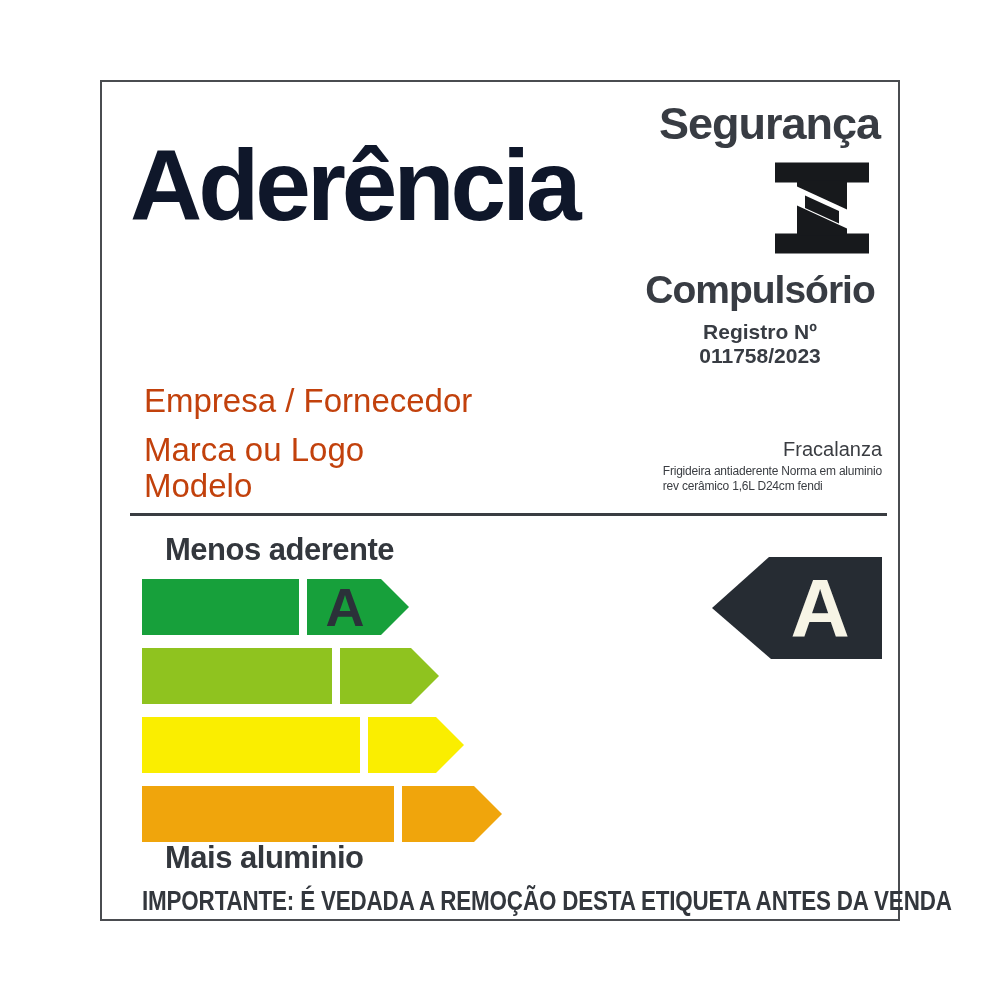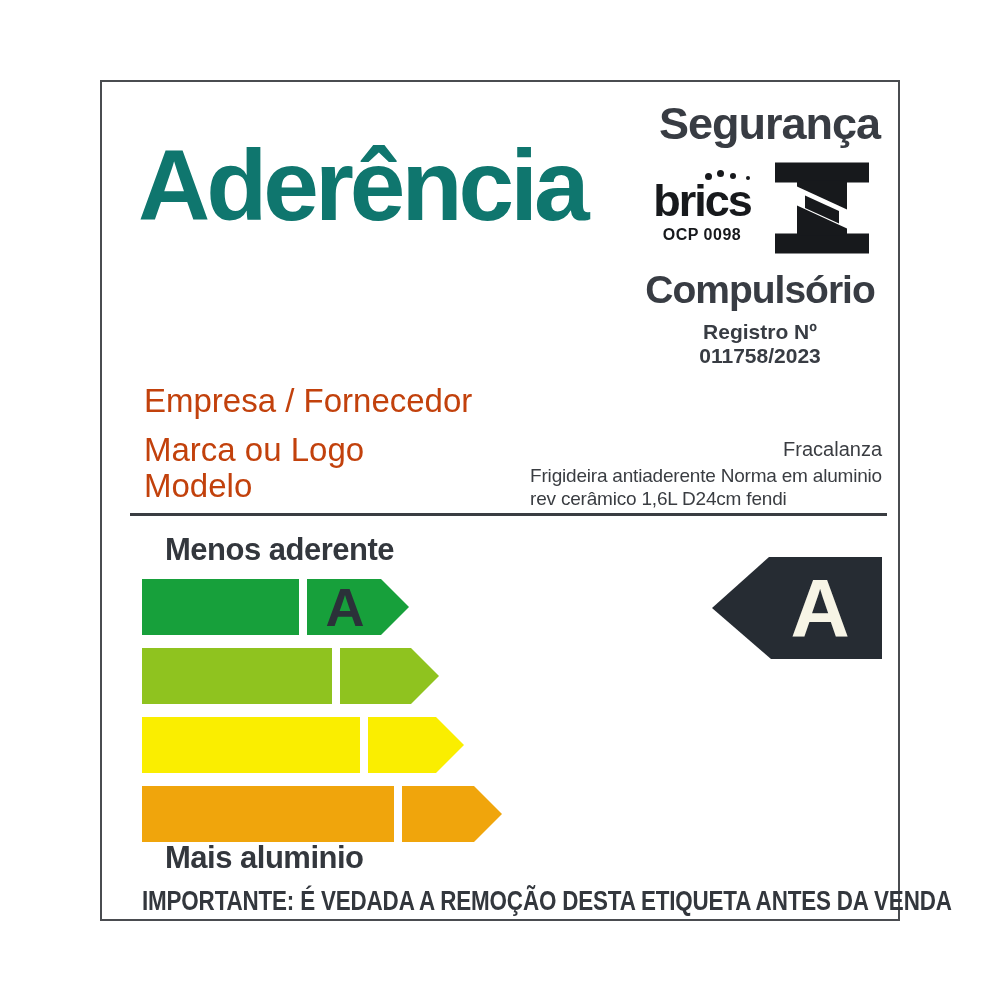--- a/index.html
+++ b/index.html
@@ -2,43 +2,43 @@
 <html><head>
 <meta charset="utf-8">
 <style>
   * { margin: 0; padding: 0; box-sizing: border-box; }
   html, body { width: 1000px; height: 1000px; background: #ffffff;
     font-family: "Liberation Sans", "DejaVu Sans", sans-serif; color: #373B41; }
   .page { position: relative; width: 1000px; height: 1000px; background: #ffffff; overflow: hidden; }
   .label-box { position: absolute; left: 100px; top: 80px; width: 800px; height: 841px;
     border: 2px solid #4A4C50; background: #ffffff; }
 
-  .title { position: absolute; left: 36px; top: 46px; font-size: 100px; font-weight: 700;
-    letter-spacing: -4px; color: #0f766e; white-space: nowrap; }
+  .title { position: absolute; left: 28px; top: 46px; font-size: 100px; font-weight: 700;
+    letter-spacing: -4px; color: #0f172a; white-space: nowrap; }
 
   .seguranca { position: absolute; right: 18px; top: 16px; font-size: 45px; font-weight: 700;
     letter-spacing: -1px; color: #383C43; }
 
   .brics-block { position: absolute; left: 545px; top: 96px; width: 110px; text-align: center; }
   .brics-word { position: relative; display: inline-block; font-size: 45px; font-weight: 700;
     letter-spacing: -2px; color: #17191c; line-height: 1; }
   .brics-dot { position: absolute; border-radius: 50%; background: #17191c; }
   .brics-ocp { font-size: 16px; font-weight: 700; letter-spacing: 0.5px; color: #17191c; margin-top: 3px; }
 
   .inmetro { position: absolute; left: 673px; top: 80px; width: 94px; height: 92px; }
 
   .compulsorio-block { position: absolute; left: 520px; top: 186px; width: 276px; text-align: center; }
   .compulsorio { font-size: 39px; font-weight: 700; letter-spacing: -1px; color: #383C43; }
   .registro-label { font-size: 21px; font-weight: 700; margin-top: 8px; color: #383C43; }
   .registro-number { font-size: 21px; font-weight: 600; color: #383C43; }
 
   .field-label { position: absolute; left: 42px; font-size: 33px; font-weight: 400; color: #c2410c; white-space: nowrap; }
   .field-value { position: absolute; right: 16px; font-size: 20px; font-weight: 400; color: #3A3D42;
     text-align: right; white-space: nowrap; }
-  .field-value.multiline { text-align: left; white-space: pre-line; line-height: 1.22; font-size: 19px; letter-spacing: -0.2px; }
+  .field-value.multiline { text-align: left; white-space: pre-line; line-height: 1.22; font-size: 12px; letter-spacing: -0.2px; }
 
   .divider { position: absolute; left: 28px; top: 431px; width: 757px; height: 3px; background: #3A3D42; }
 
   .scale-caption { position: absolute; left: 40px; font-size: 31px; font-weight: 700;
     letter-spacing: -0.5px; color: #33373D; white-space: nowrap; margin-left: 23px; }
 
   .bar-row { position: absolute; left: 40px; height: 56px; display: flex; align-items: stretch; }
   .bar-rect { height: 100%; }
   .bar-arrow { height: 100%; margin-left: 8px; position: relative;
     clip-path: polygon(0 0, calc(100% - 28px) 0, 100% 50%, calc(100% - 28px) 100%, 0 100%);
@@ -56,30 +56,20 @@
 </style>
 </head>
 <body>
 
 <div class="page">
   <div class="label-box">
 
     <div class="title">Aderência</div>
     <div class="seguranca">Segurança</div>
 
-    <div class="brics-block">
-      <span class="brics-word">
-        <span>brics</span>
-        <span class="brics-dot" style="width:7px;height:7px;left:52px;top:-5px;"></span>
-        <span class="brics-dot" style="width:7px;height:7px;left:64px;top:-8px;"></span>
-        <span class="brics-dot" style="width:6px;height:6px;left:77px;top:-5px;"></span>
-        <span class="brics-dot" style="width:4px;height:4px;left:93px;top:-2px;"></span>
-      </span>
-      <div class="brics-ocp">OCP 0098</div>
-    </div>
 
     <div class="inmetro">
       <svg viewBox="0 0 94 91" width="94" height="92" xmlns="http://www.w3.org/2000/svg">
         <rect x="0" y="0" width="94" height="20" fill="#17191c"></rect>
         <rect x="0" y="71" width="94" height="20" fill="#17191c"></rect>
         <rect x="22" y="18" width="50" height="55" fill="#17191c"></rect>
         <polygon points="22,24 72,47 72,66 22,43" fill="#ffffff"></polygon>
         <polygon points="30,33 64,48.5 64,61 30,45.5" fill="#17191c"></polygon>
       </svg>
     </div>

